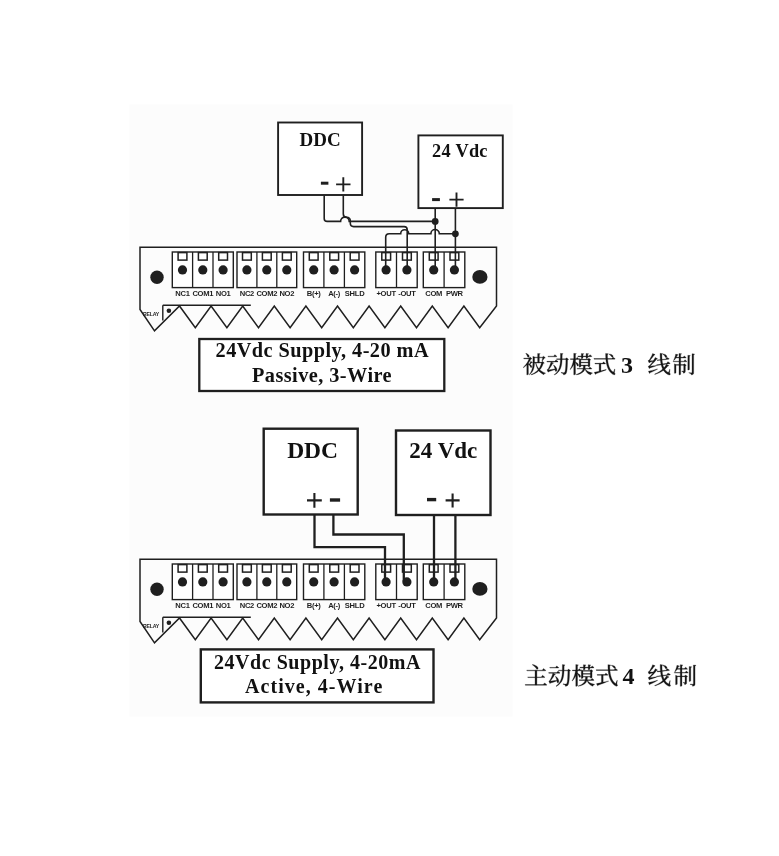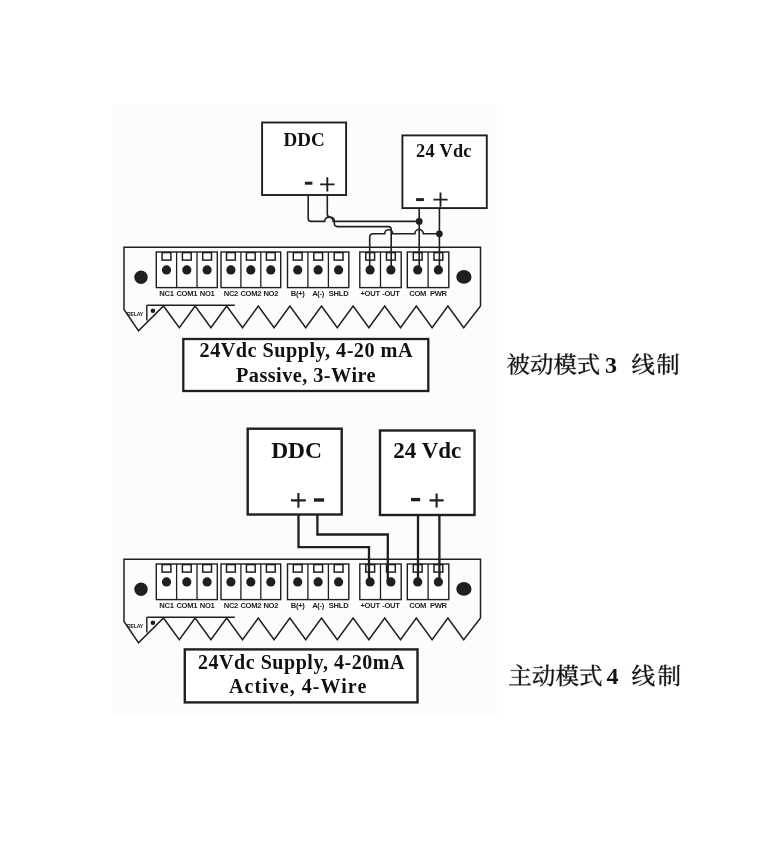--- a/index.html
+++ b/index.html
@@ -1,17 +1,17 @@
 <!DOCTYPE html>
 <html><head>
 <meta charset="utf-8">
 <title>Wiring</title>
 <style>
 html,body{margin:0;padding:0;background:#fff;width:779px;height:856px;overflow:hidden;}
-.wrap{width:705px;height:856px;position:relative;filter:blur(0.5px);}
+.wrap{width:705px;height:856px;position:relative;filter:blur(0.5px);margin-left:16px;}
 </style>
 </head>
 <body>
 <div class="wrap"><svg width="779" height="856" viewBox="0 0 779 856">
       <rect width="779" height="856" fill="#ffffff"></rect>
       <rect x="113.5" y="104.5" width="383" height="612" fill="#fcfcfc"></rect>
       <rect x="262.1" y="122.5" width="84.0" height="72.5" fill="#fff" stroke="#1f1f1f" stroke-width="1.9"></rect>
       <text x="304.2" y="145.9" font-family="Liberation Serif, serif" font-size="19" font-weight="bold" fill="#111" text-anchor="middle">DDC</text>
       <line x1="304.9" y1="183.2" x2="312.4" y2="183.2" stroke="#1f1f1f" stroke-width="3.0"></line>
       <path d="M320.1,184.4 H334.5 M327.3,177.2 V191.6" stroke="#1f1f1f" stroke-width="1.9" fill="none"></path>

